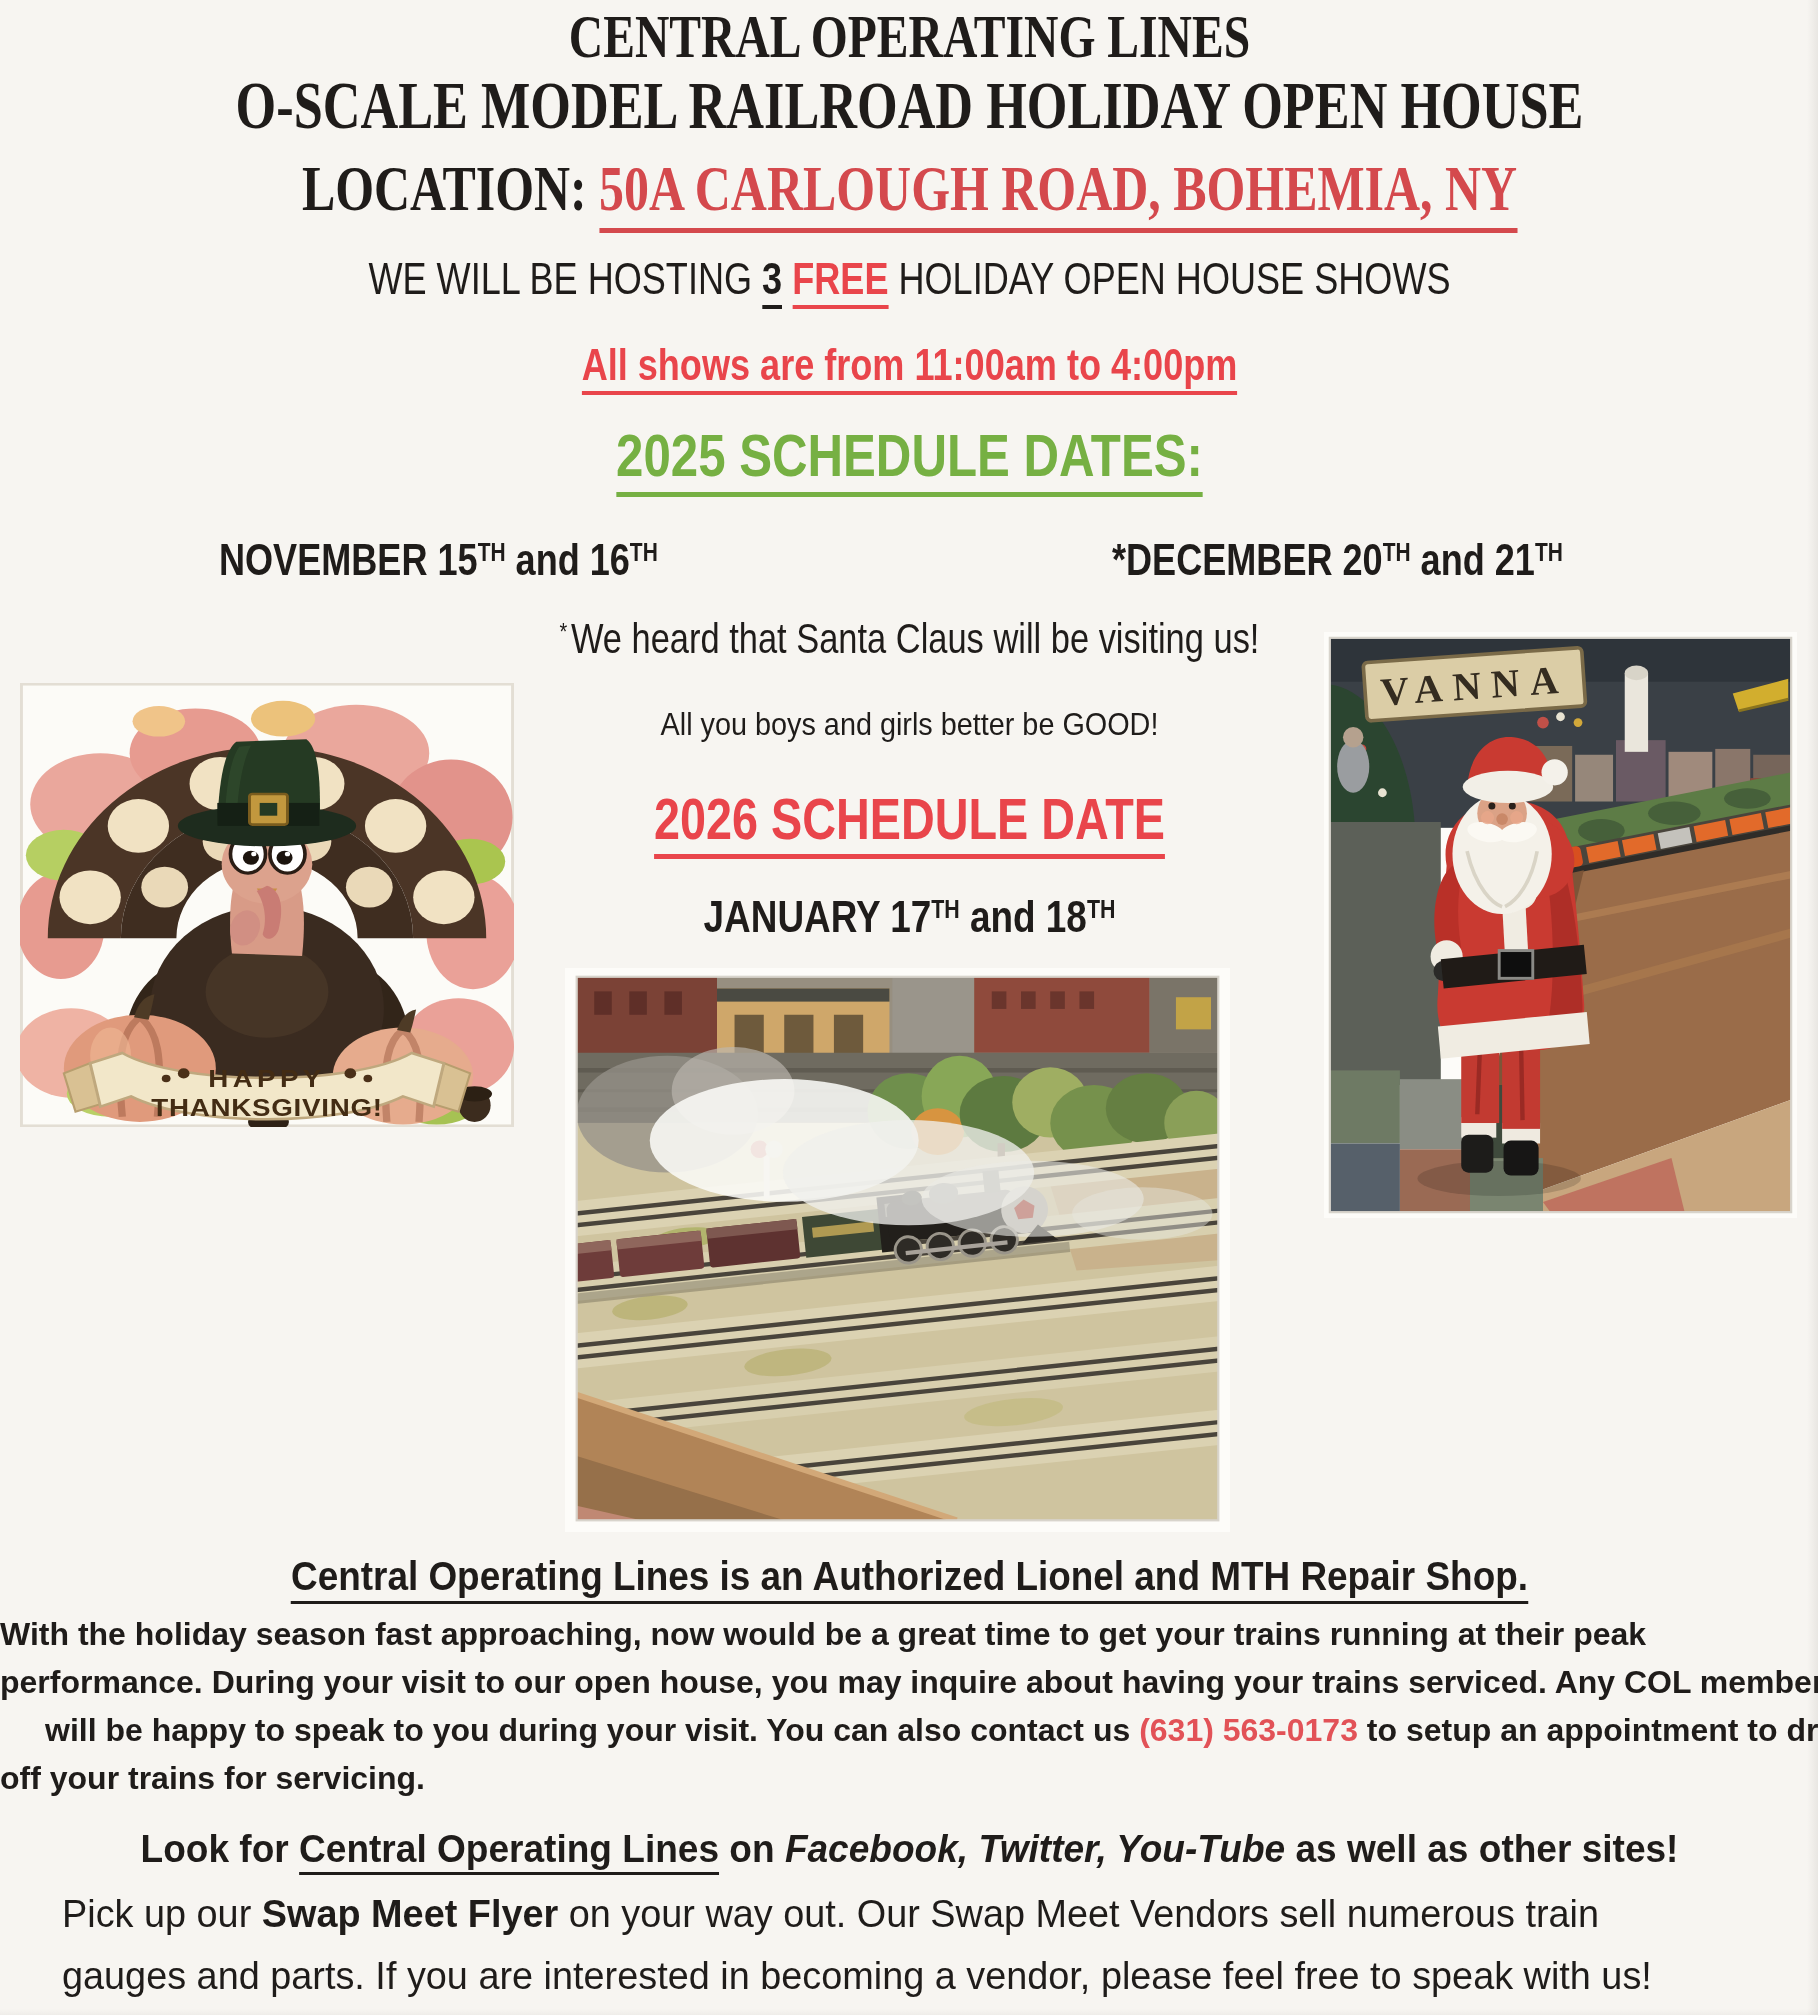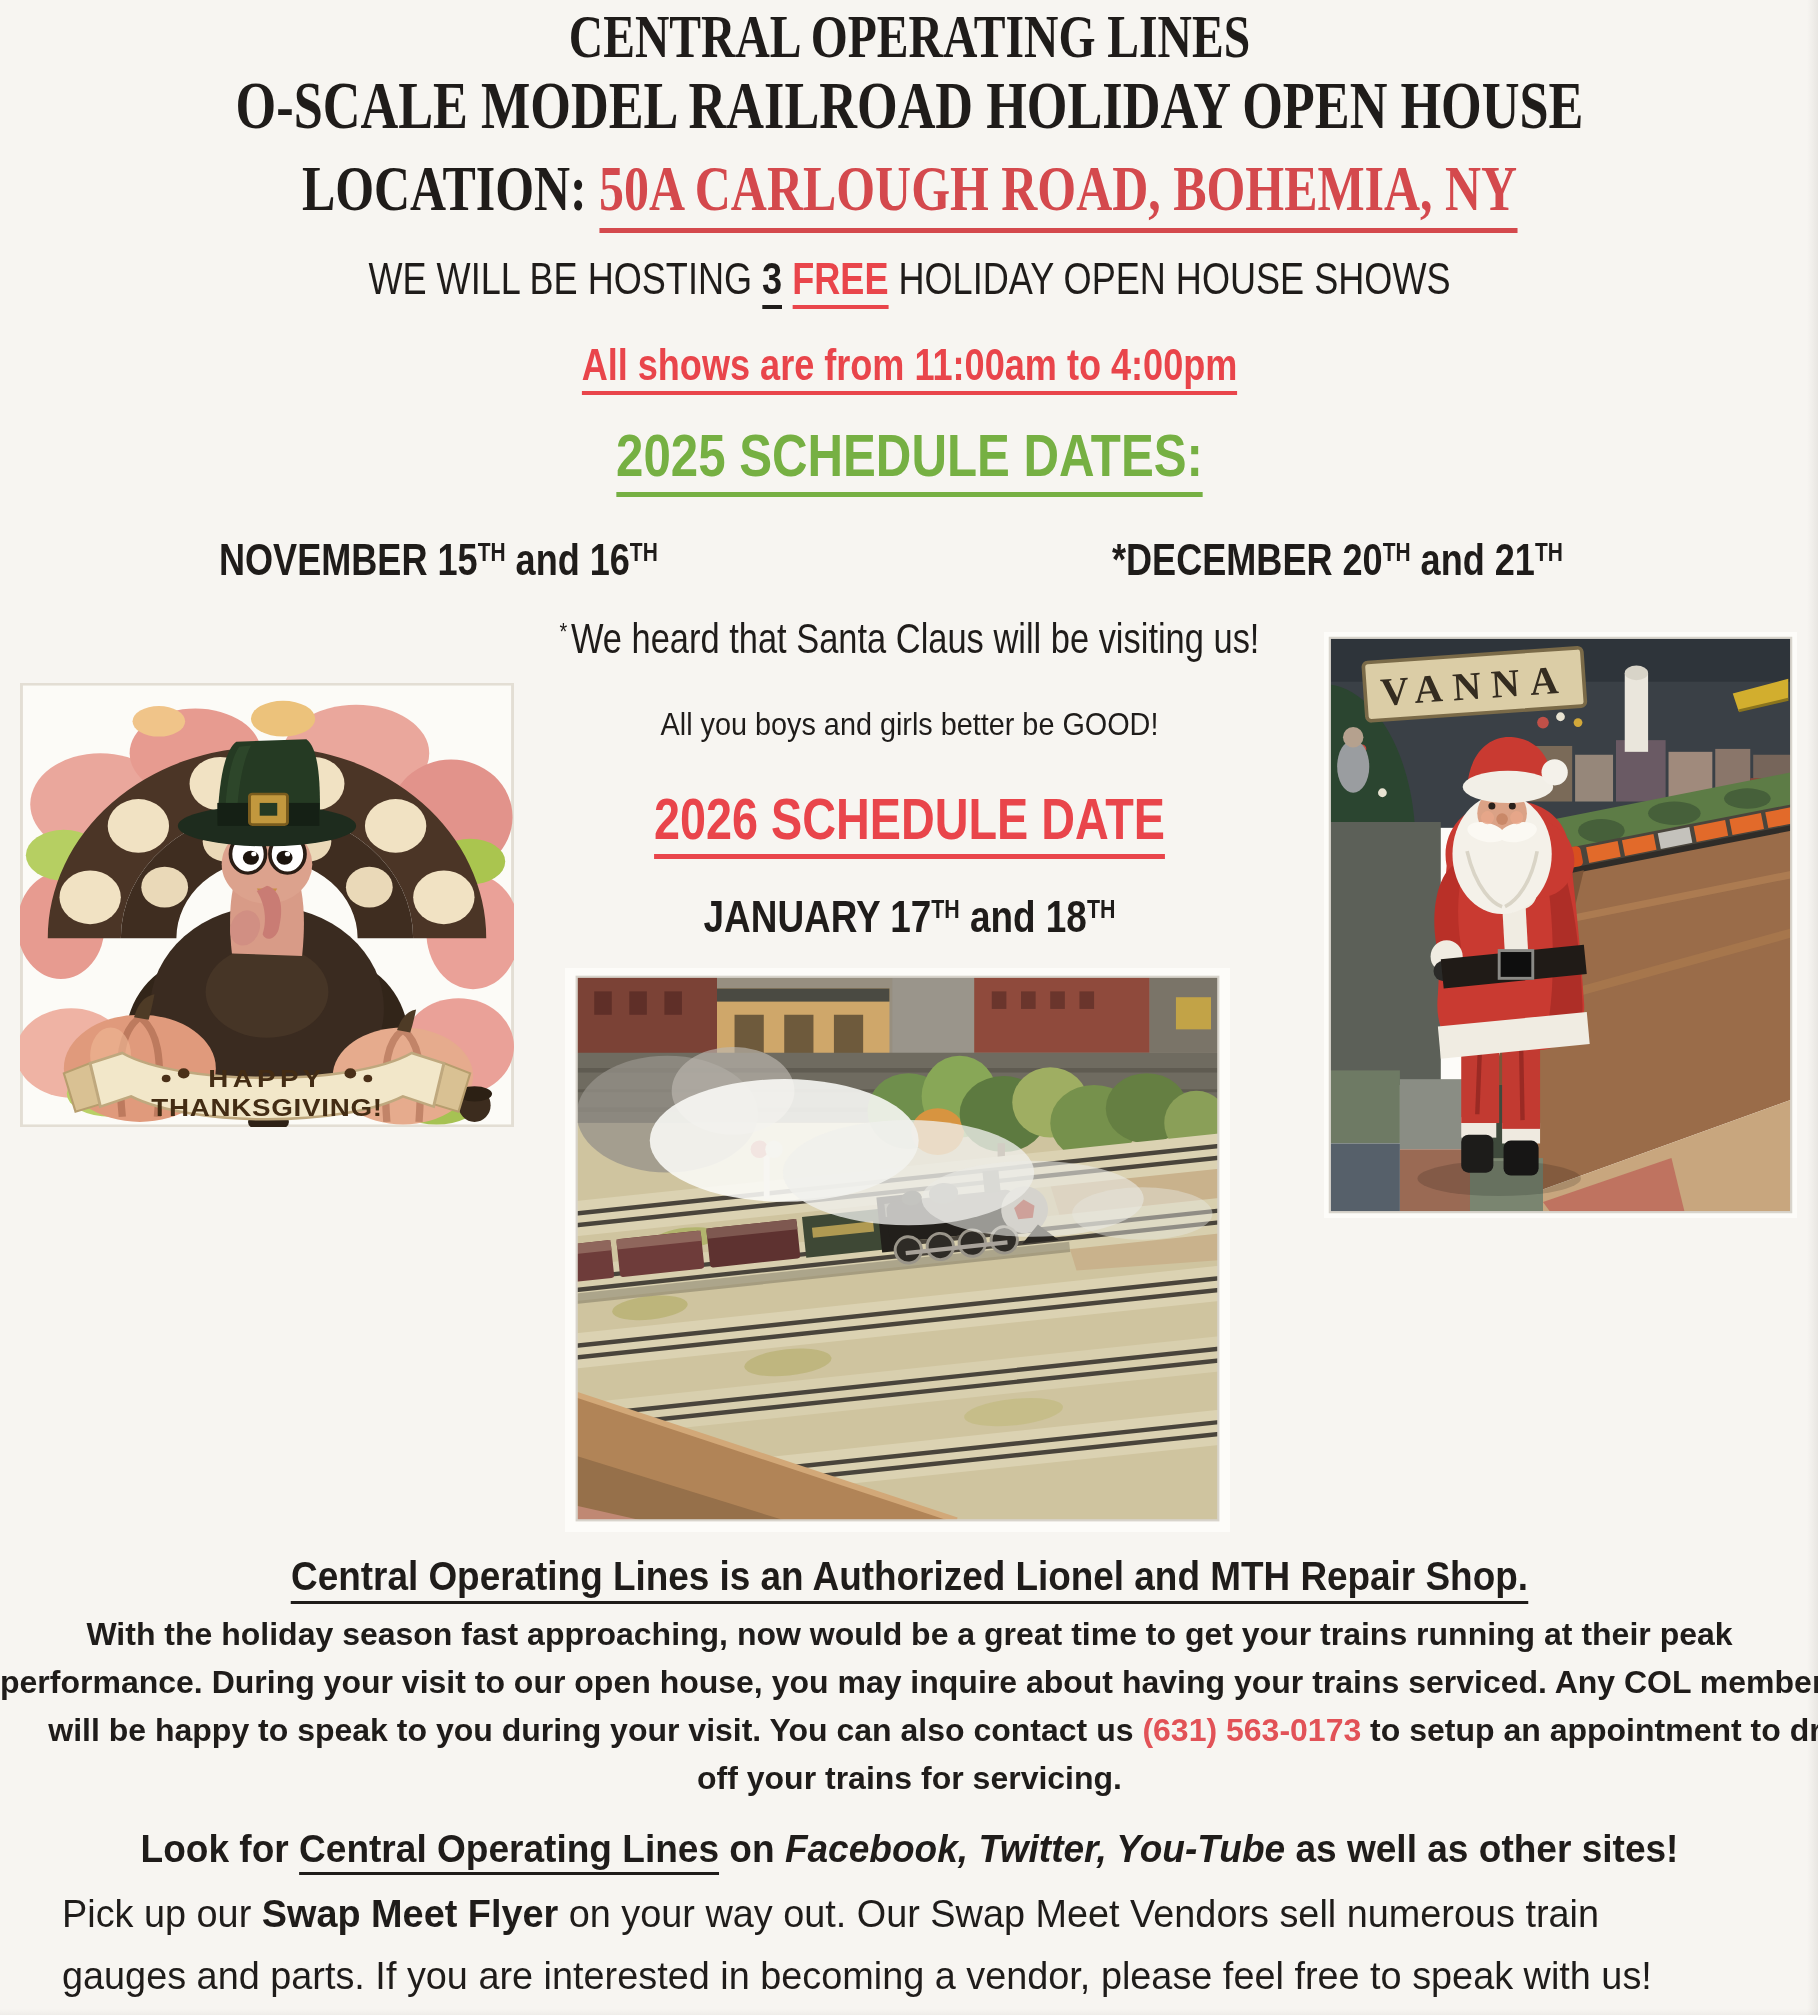--- a/index.html
+++ b/index.html
@@ -40,21 +40,21 @@
   #s2026    { top:786px; font-size:57px; }
   #january  { top:891px; font-size:45px; }
 
   #fig-turkey { position:absolute; left:20px;  top:663px;  width:494px; height:444px;margin-top:20px; }
   #fig-train  { position:absolute; left:565px; top:968px; width:665px; height:564px; }
   #fig-santa  { position:absolute; left:1324px;top:632px;  width:473px; height:586px; }
   figure { margin:0; }
   figure svg { display:block; width:100%; height:100%; }
 
   #repairhead { top:1553px; font-size:41px; transform:scaleX(.9); }
-  .para { position:absolute; left:0; width:100%; text-align:center; white-space:nowrap; font-size:32px; font-weight:700; }
+  .para { position:absolute; left:0; width:100%; white-space:nowrap; font-size:32px; font-weight:700; }
   #para1 { top:1616px; } #para2 { top:1664px; } #para3 { top:1712px;padding-left:45px; } #para4 { top:1760px; }
   #lookline { top:1827px; font-size:39px; transform:scaleX(.95); }
   .swapline { position:absolute; left:62px; white-space:nowrap; font-size:39px; transform:scaleX(.97); transform-origin:0 50%; }
   #swap1 { top:1892px; } #swap2 { top:1954px; }
 
   .scan-edge-right { position:absolute; top:0; right:0; width:11.7px; height:100%;
     background:linear-gradient(to right, rgba(90,85,80,0), rgba(90,85,80,0.10)); }
   .scan-edge-bottom { position:absolute; left:0; bottom:0; width:100%; height:5.8px;
     background:linear-gradient(to bottom, rgba(90,85,80,0), rgba(90,85,80,0.05)); }
 </style>

